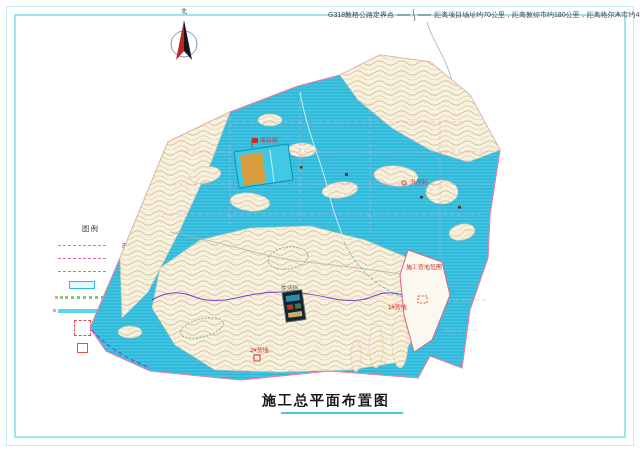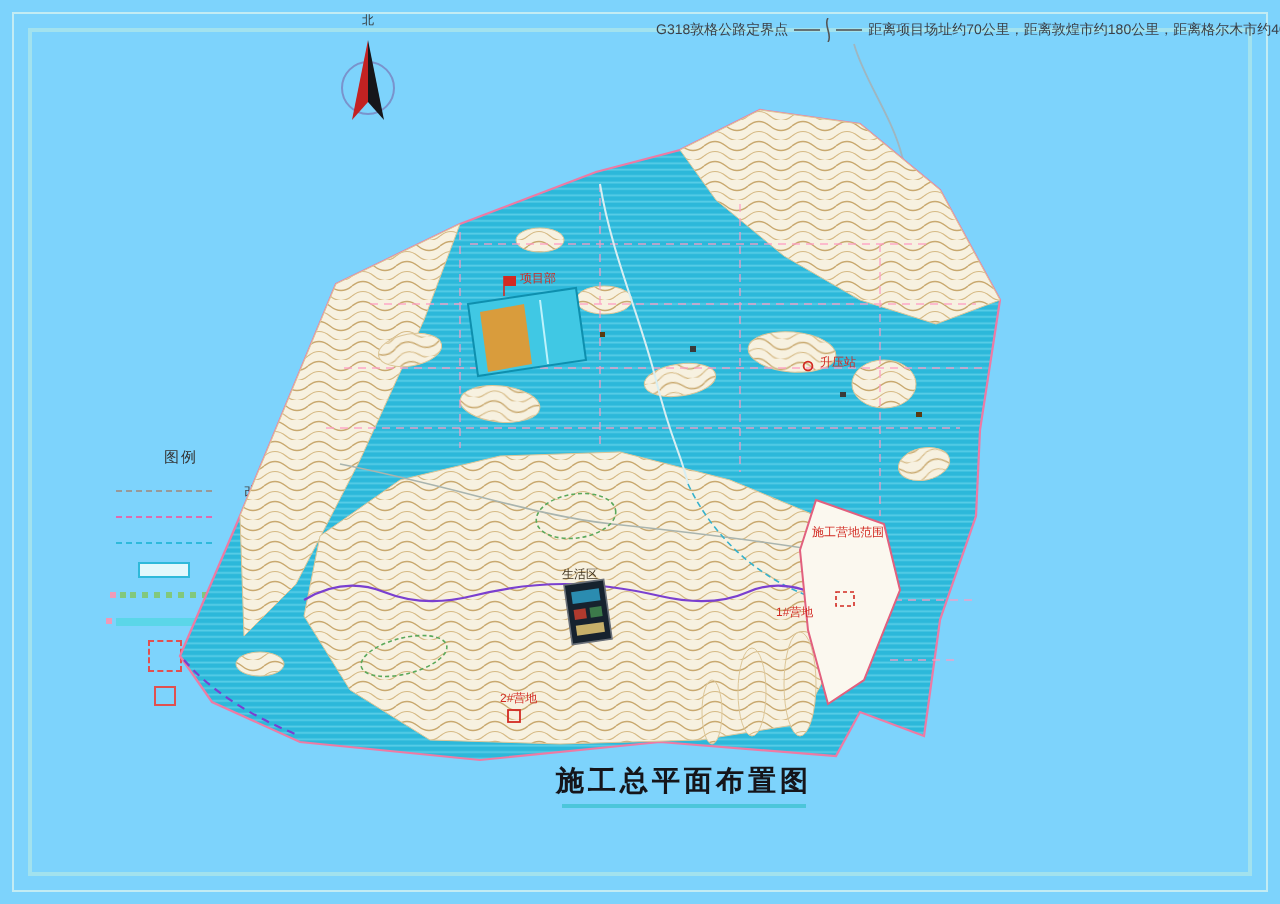--- a/index.html
+++ b/index.html
@@ -1,16 +1,16 @@
 <!DOCTYPE html>
 <html><head>
 <meta charset="utf-8">
 <style>
   html,body{margin:0;padding:0;background:#e9edf0;}
-  #page{position:relative;width:640px;height:452px;background:#7dd3fc;overflow:hidden;
+  #page{position:relative;width:640px;height:452px;background:#ffffff;overflow:hidden;
         font-family:"Liberation Sans",sans-serif;}
   
   .frame-outer{position:absolute;inset:6px;border:1px solid #c3ecf3;pointer-events:none;}
   .frame-inner{position:absolute;inset:14px;border:2px solid #a2e2ee;pointer-events:none;}
   
   #callout{position:absolute;left:328px;top:9px;display:flex;align-items:center;gap:3px;
            font-size:7px;color:#3a3f46;white-space:nowrap;}
   #callout svg{display:block;}
   
   #legend{position:absolute;left:56px;top:224px;width:160px;font-size:7px;color:#444;}
@@ -28,21 +28,21 @@
   .sw-bar{width:48px;height:4px;background:#5bd6e8;position:relative;}
   .sw-bar::before,.sw-bar::after{content:"";position:absolute;top:0;width:3px;height:3px;background:#f09ab8;}
   .sw-bar::before{left:-5px;} .sw-bar::after{right:-5px;}
   .sw-sq-dash{width:15px;height:14px;border:1px dashed #e05050;}
   .sw-sq{width:9px;height:8px;border:1px solid #e05050;}
   .lg-row.tall{height:22px;} .lg-row.mid{height:17px;}
   
   .lbl{position:absolute;font-size:6px;line-height:1;color:#d22a22;white-space:nowrap;z-index:5;}
   .lbl.dark{color:#40331f;}
   
-  #title-block{position:absolute;left:262px;top:382px;width:160px;text-align:center;}
+  #title-block{position:absolute;left:262px;top:392px;width:160px;text-align:left;}
   #title-text{font-family:"Liberation Serif",serif;font-size:14px;font-weight:bold;
               letter-spacing:2px;color:#15151a;}
   #title-underline{margin:2px auto 0;width:122px;height:2px;background:#4cc6da;}
   
   #north{position:absolute;left:158px;top:8px;width:52px;height:60px;text-align:center;}
   #north .n-label{font-size:6px;color:#333;line-height:1;}
   
   #map-svg{position:absolute;left:0;top:0;}
 </style>
 </head>

